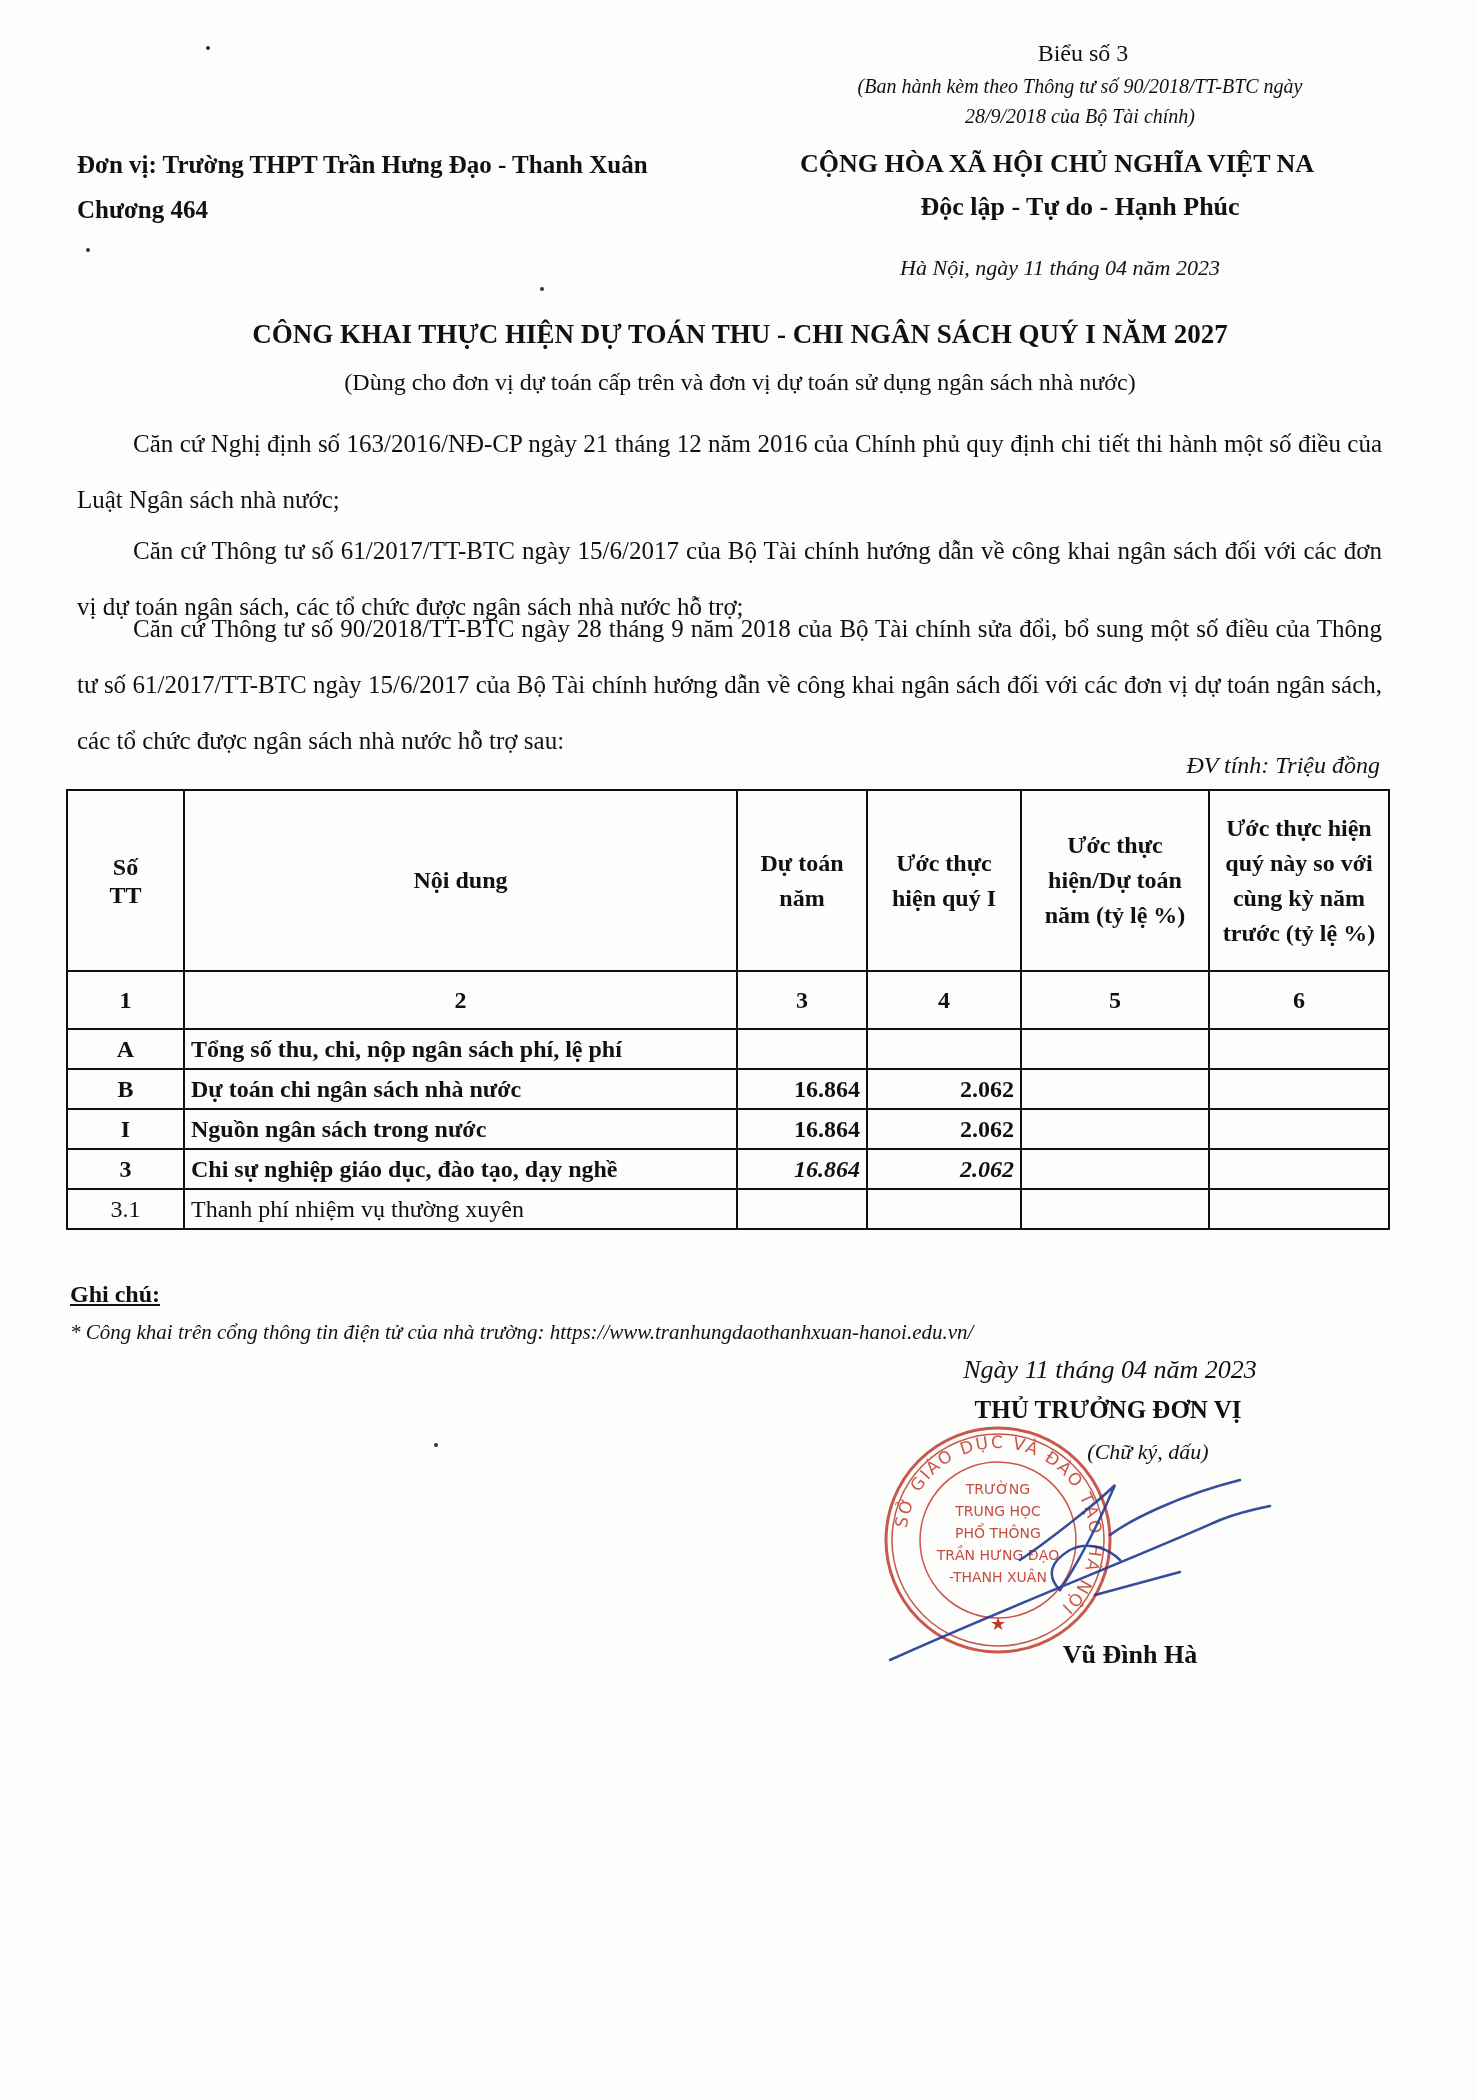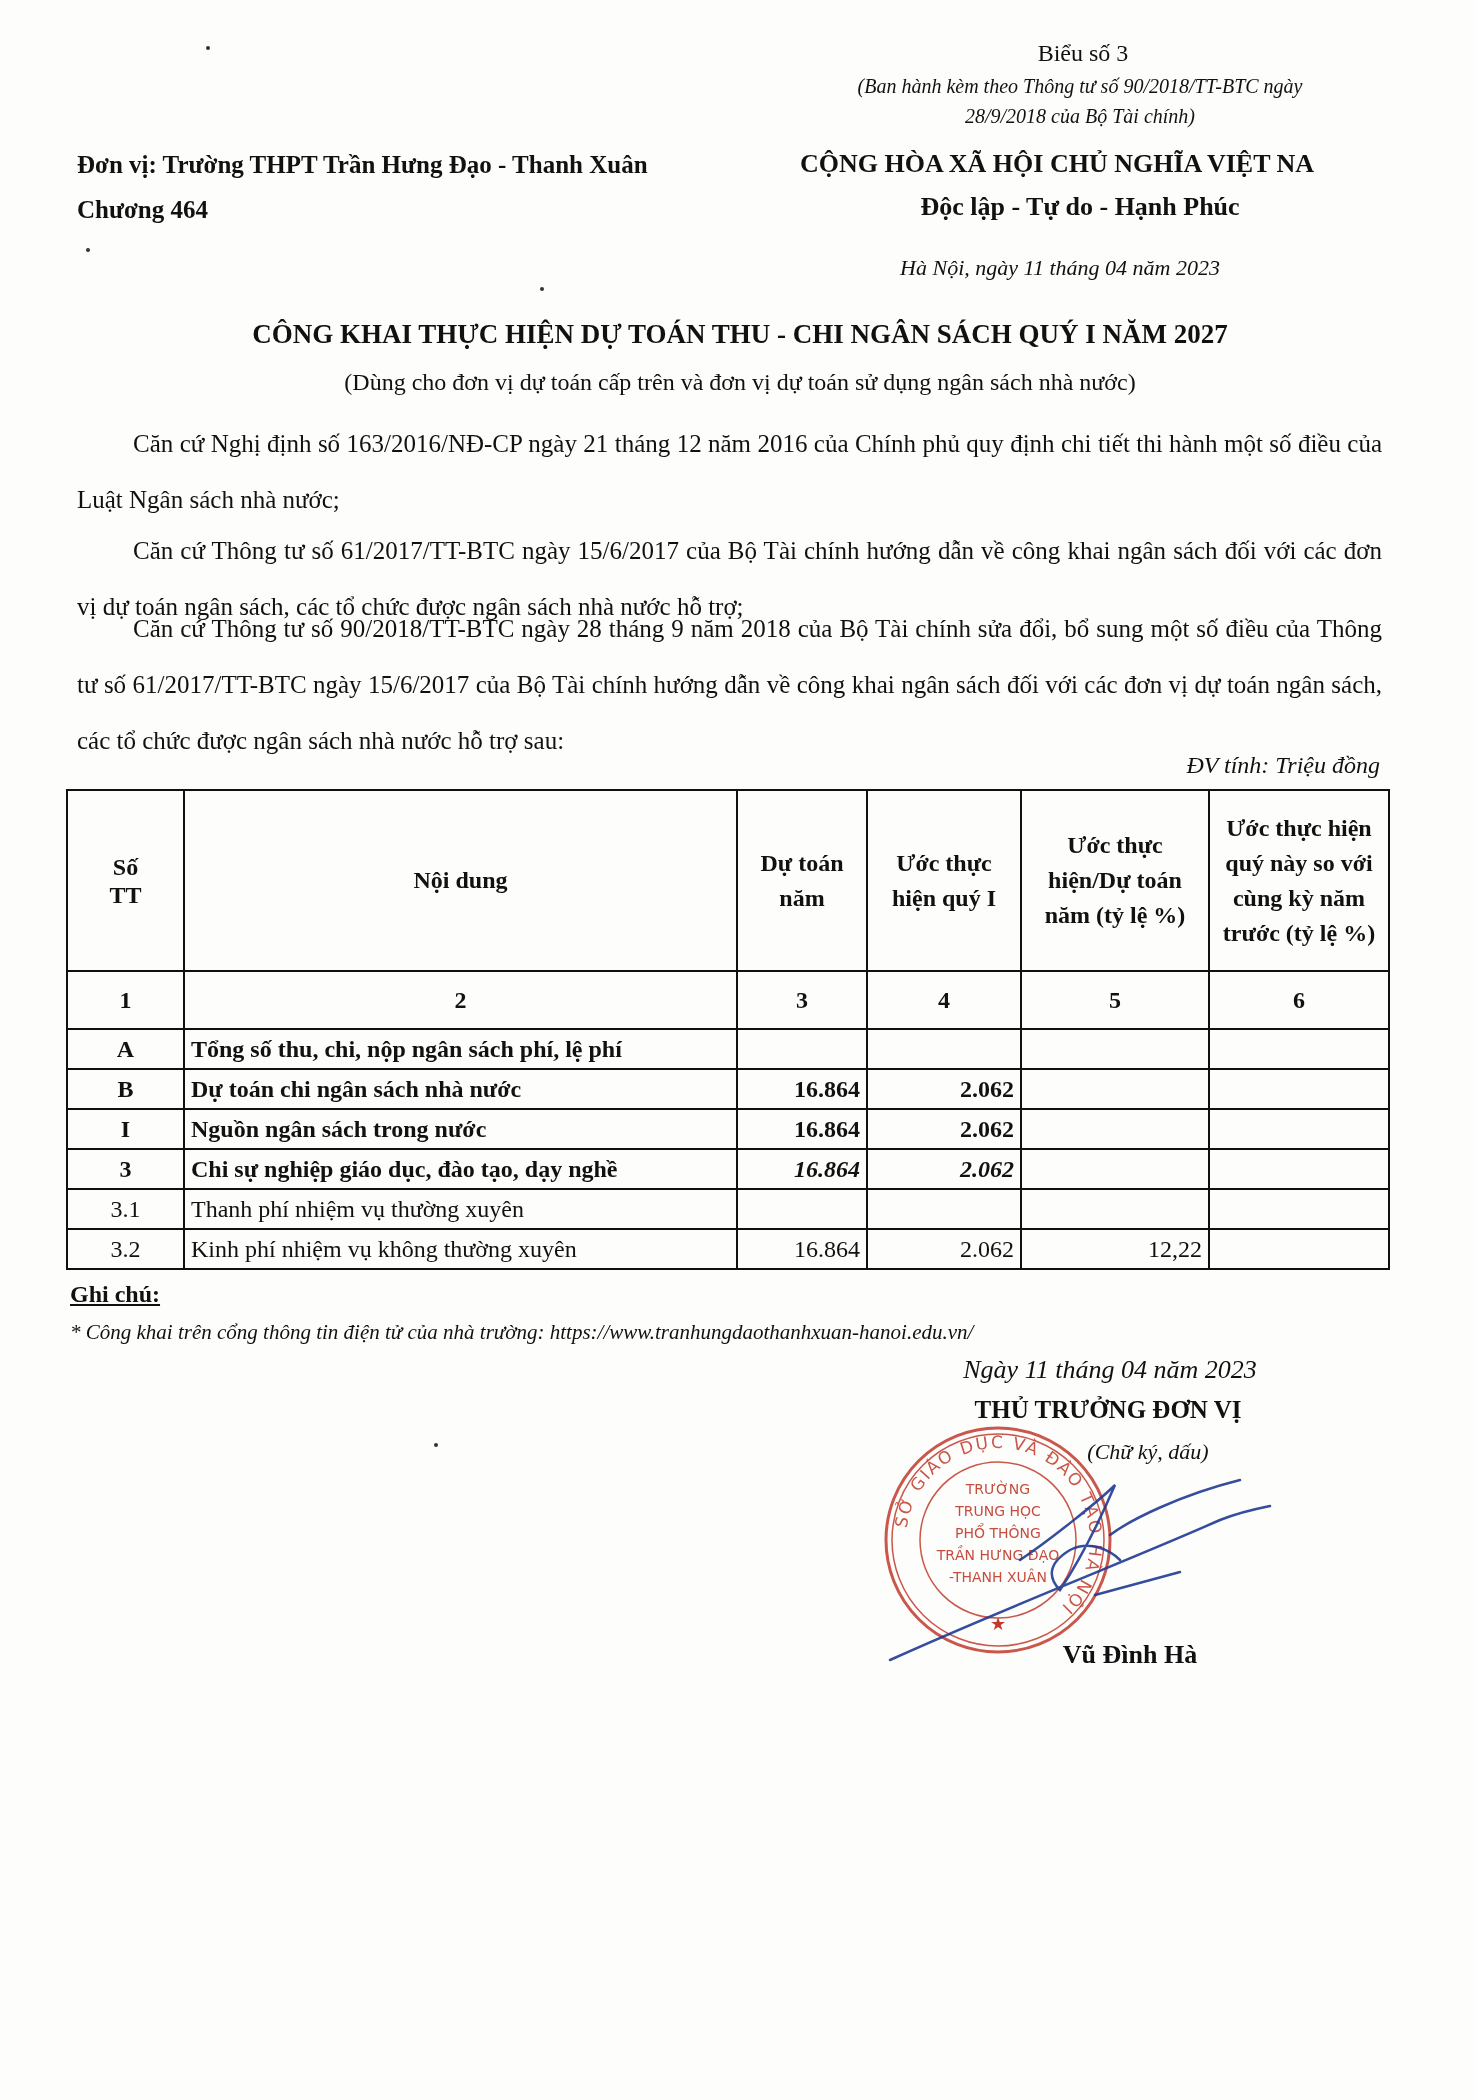--- a/index.html
+++ b/index.html
@@ -131,28 +131,20 @@
     <td class="num"></td>
   </tr>
   <tr class="row">
     <td class="stt">3.1</td>
     <td class="content">Thanh phí nhiệm vụ thường xuyên</td>
     <td class="num"></td>
     <td class="num"></td>
     <td class="num"></td>
     <td class="num"></td>
   </tr>
-  <tr class="row">
-    <td class="stt">3.2</td>
-    <td class="content">Kinh phí nhiệm vụ không thường xuyên</td>
-    <td class="num">16.864</td>
-    <td class="num">2.062</td>
-    <td class="num">12,22</td>
-    <td class="num"></td>
-  </tr>
 </tbody>
   </table>
 
 <div class="abs b" style="left:70px;top:1281px;font-size:24px;text-decoration:underline;">Ghi chú:</div>
 <div class="abs i" style="left:70px;top:1320px;font-size:21px;">* Công khai trên cổng thông tin điện tử của nhà trường:  https://www.tranhungdaothanhxuan-hanoi.edu.vn/</div>
 
 <div class="abs c i" style="left:1110px;top:1355px;font-size:26px;">Ngày 11  tháng 04 năm 2023</div>
 <div class="abs c b" style="left:1108px;top:1396px;font-size:25px;">THỦ TRƯỞNG ĐƠN VỊ</div>
 <div class="abs c i" style="left:1148px;top:1439px;font-size:22px;">(Chữ ký, dấu)</div>
 

